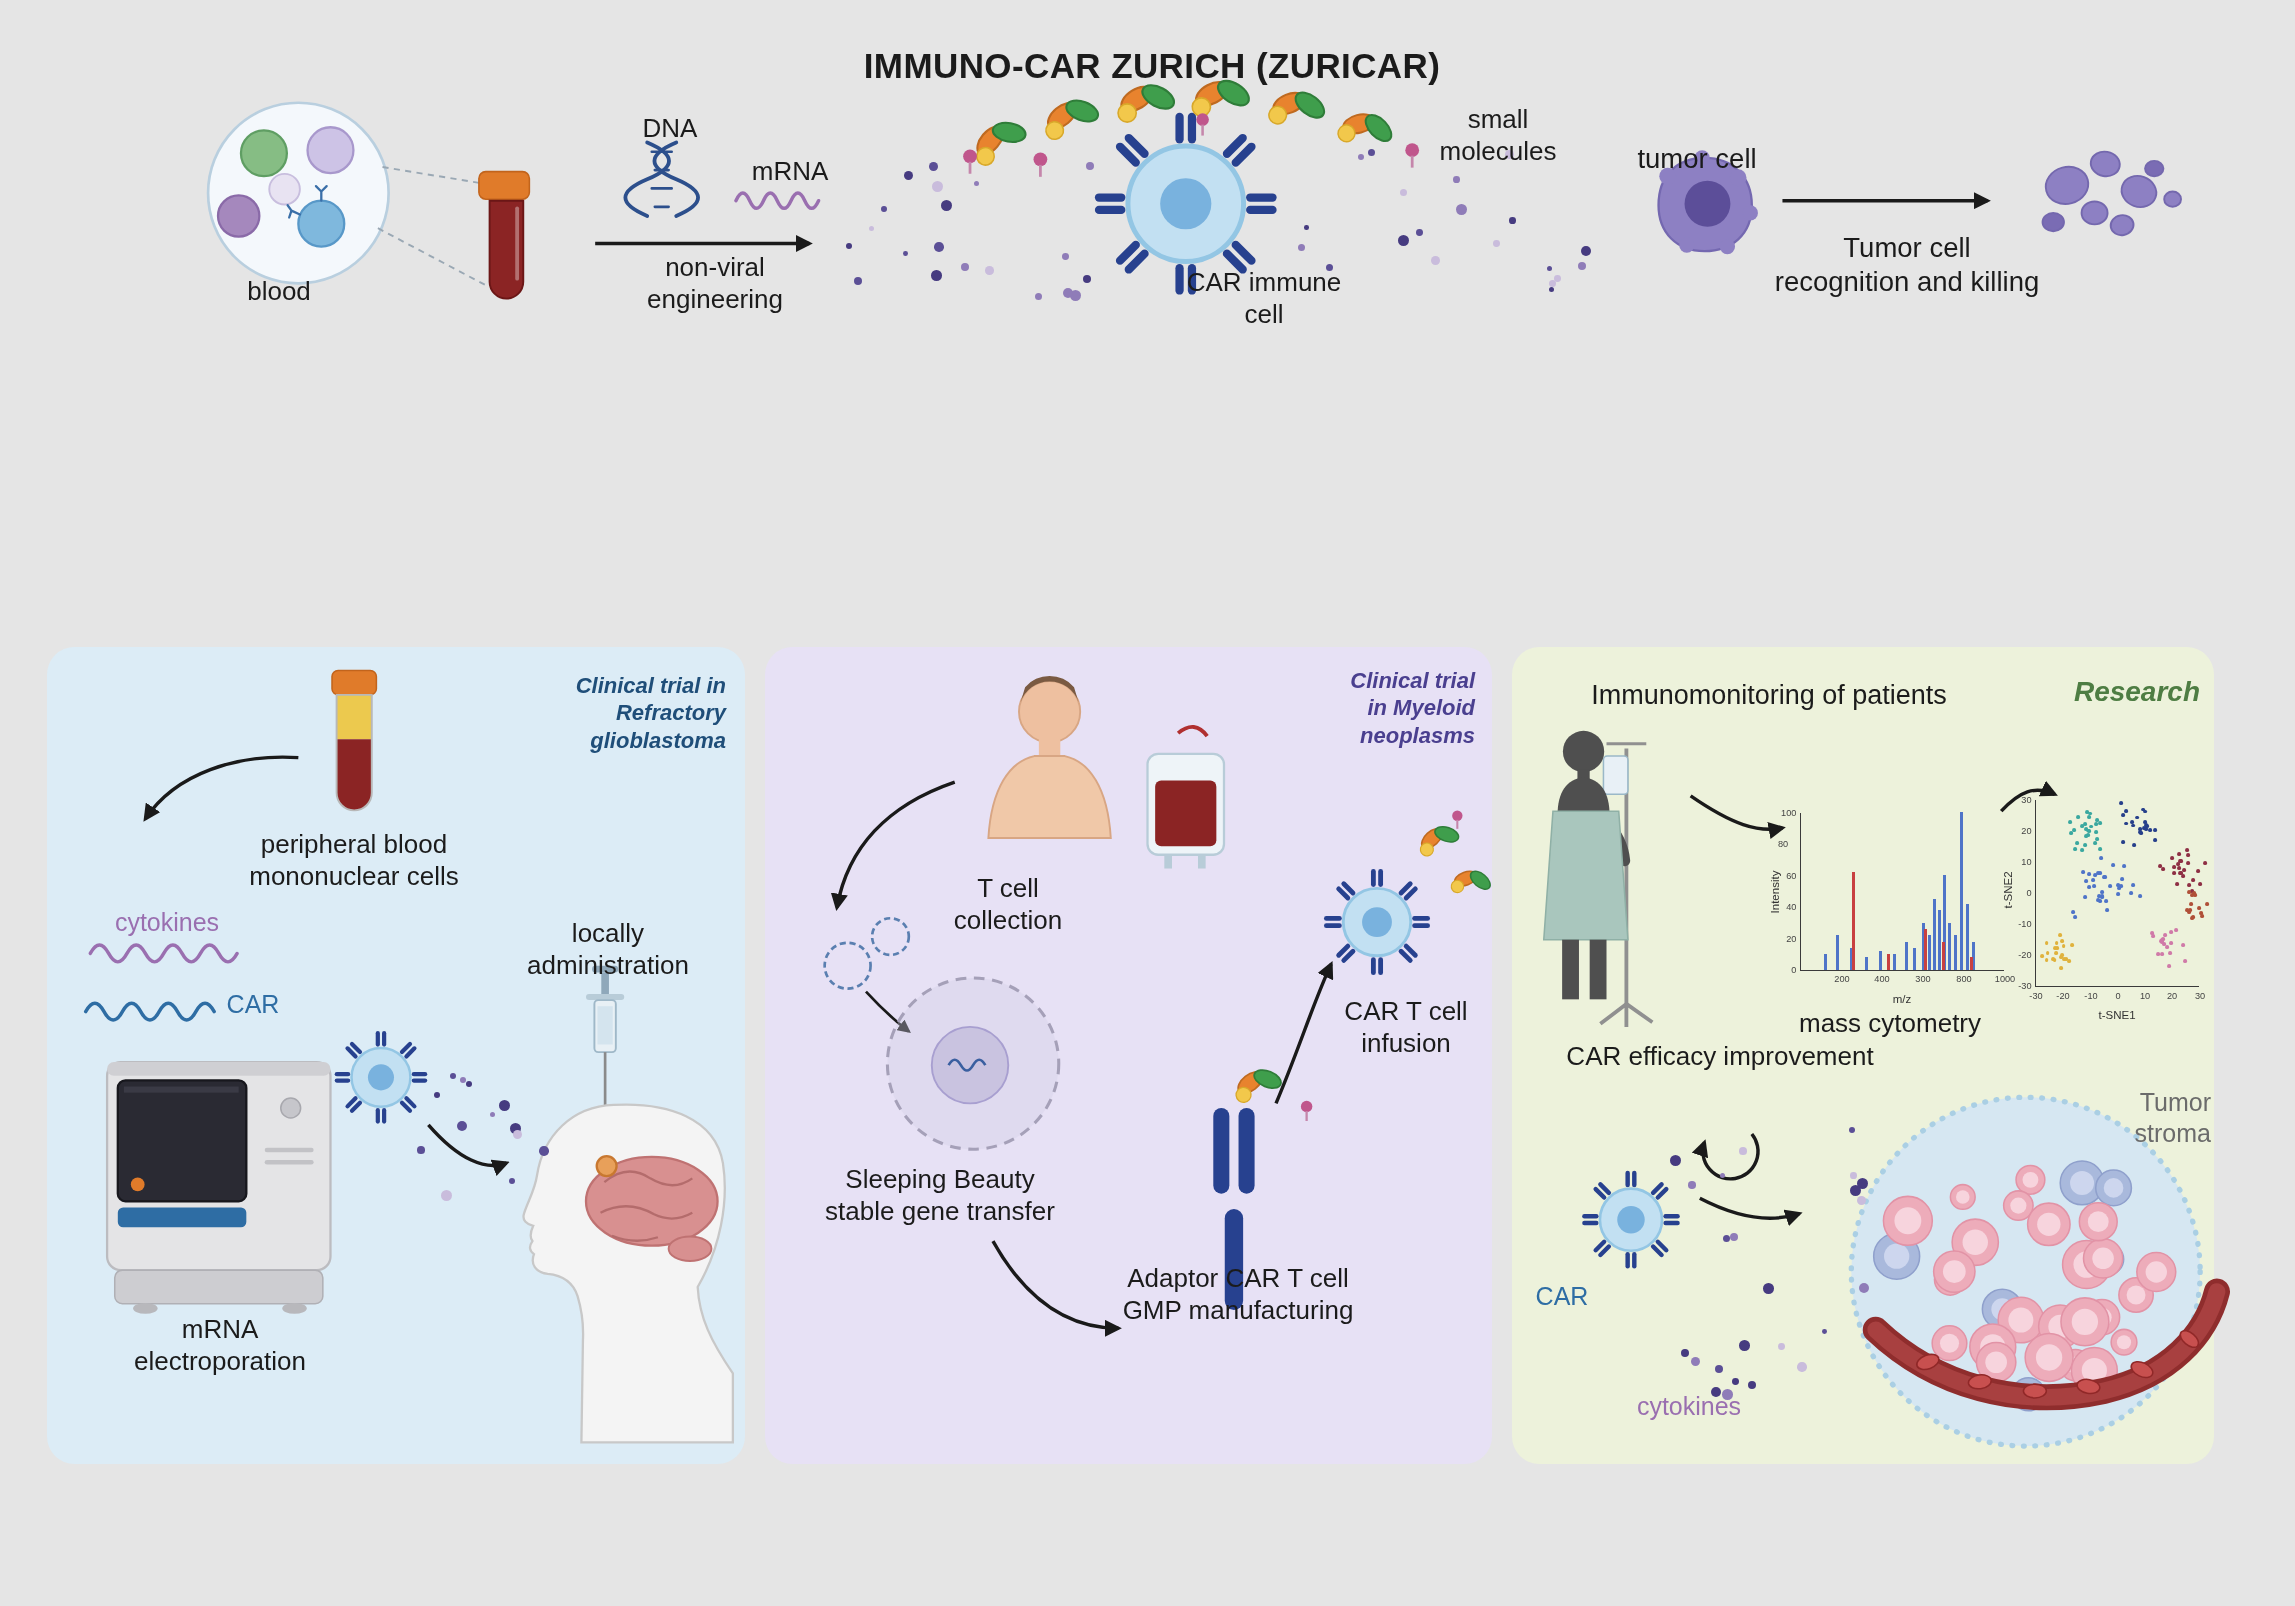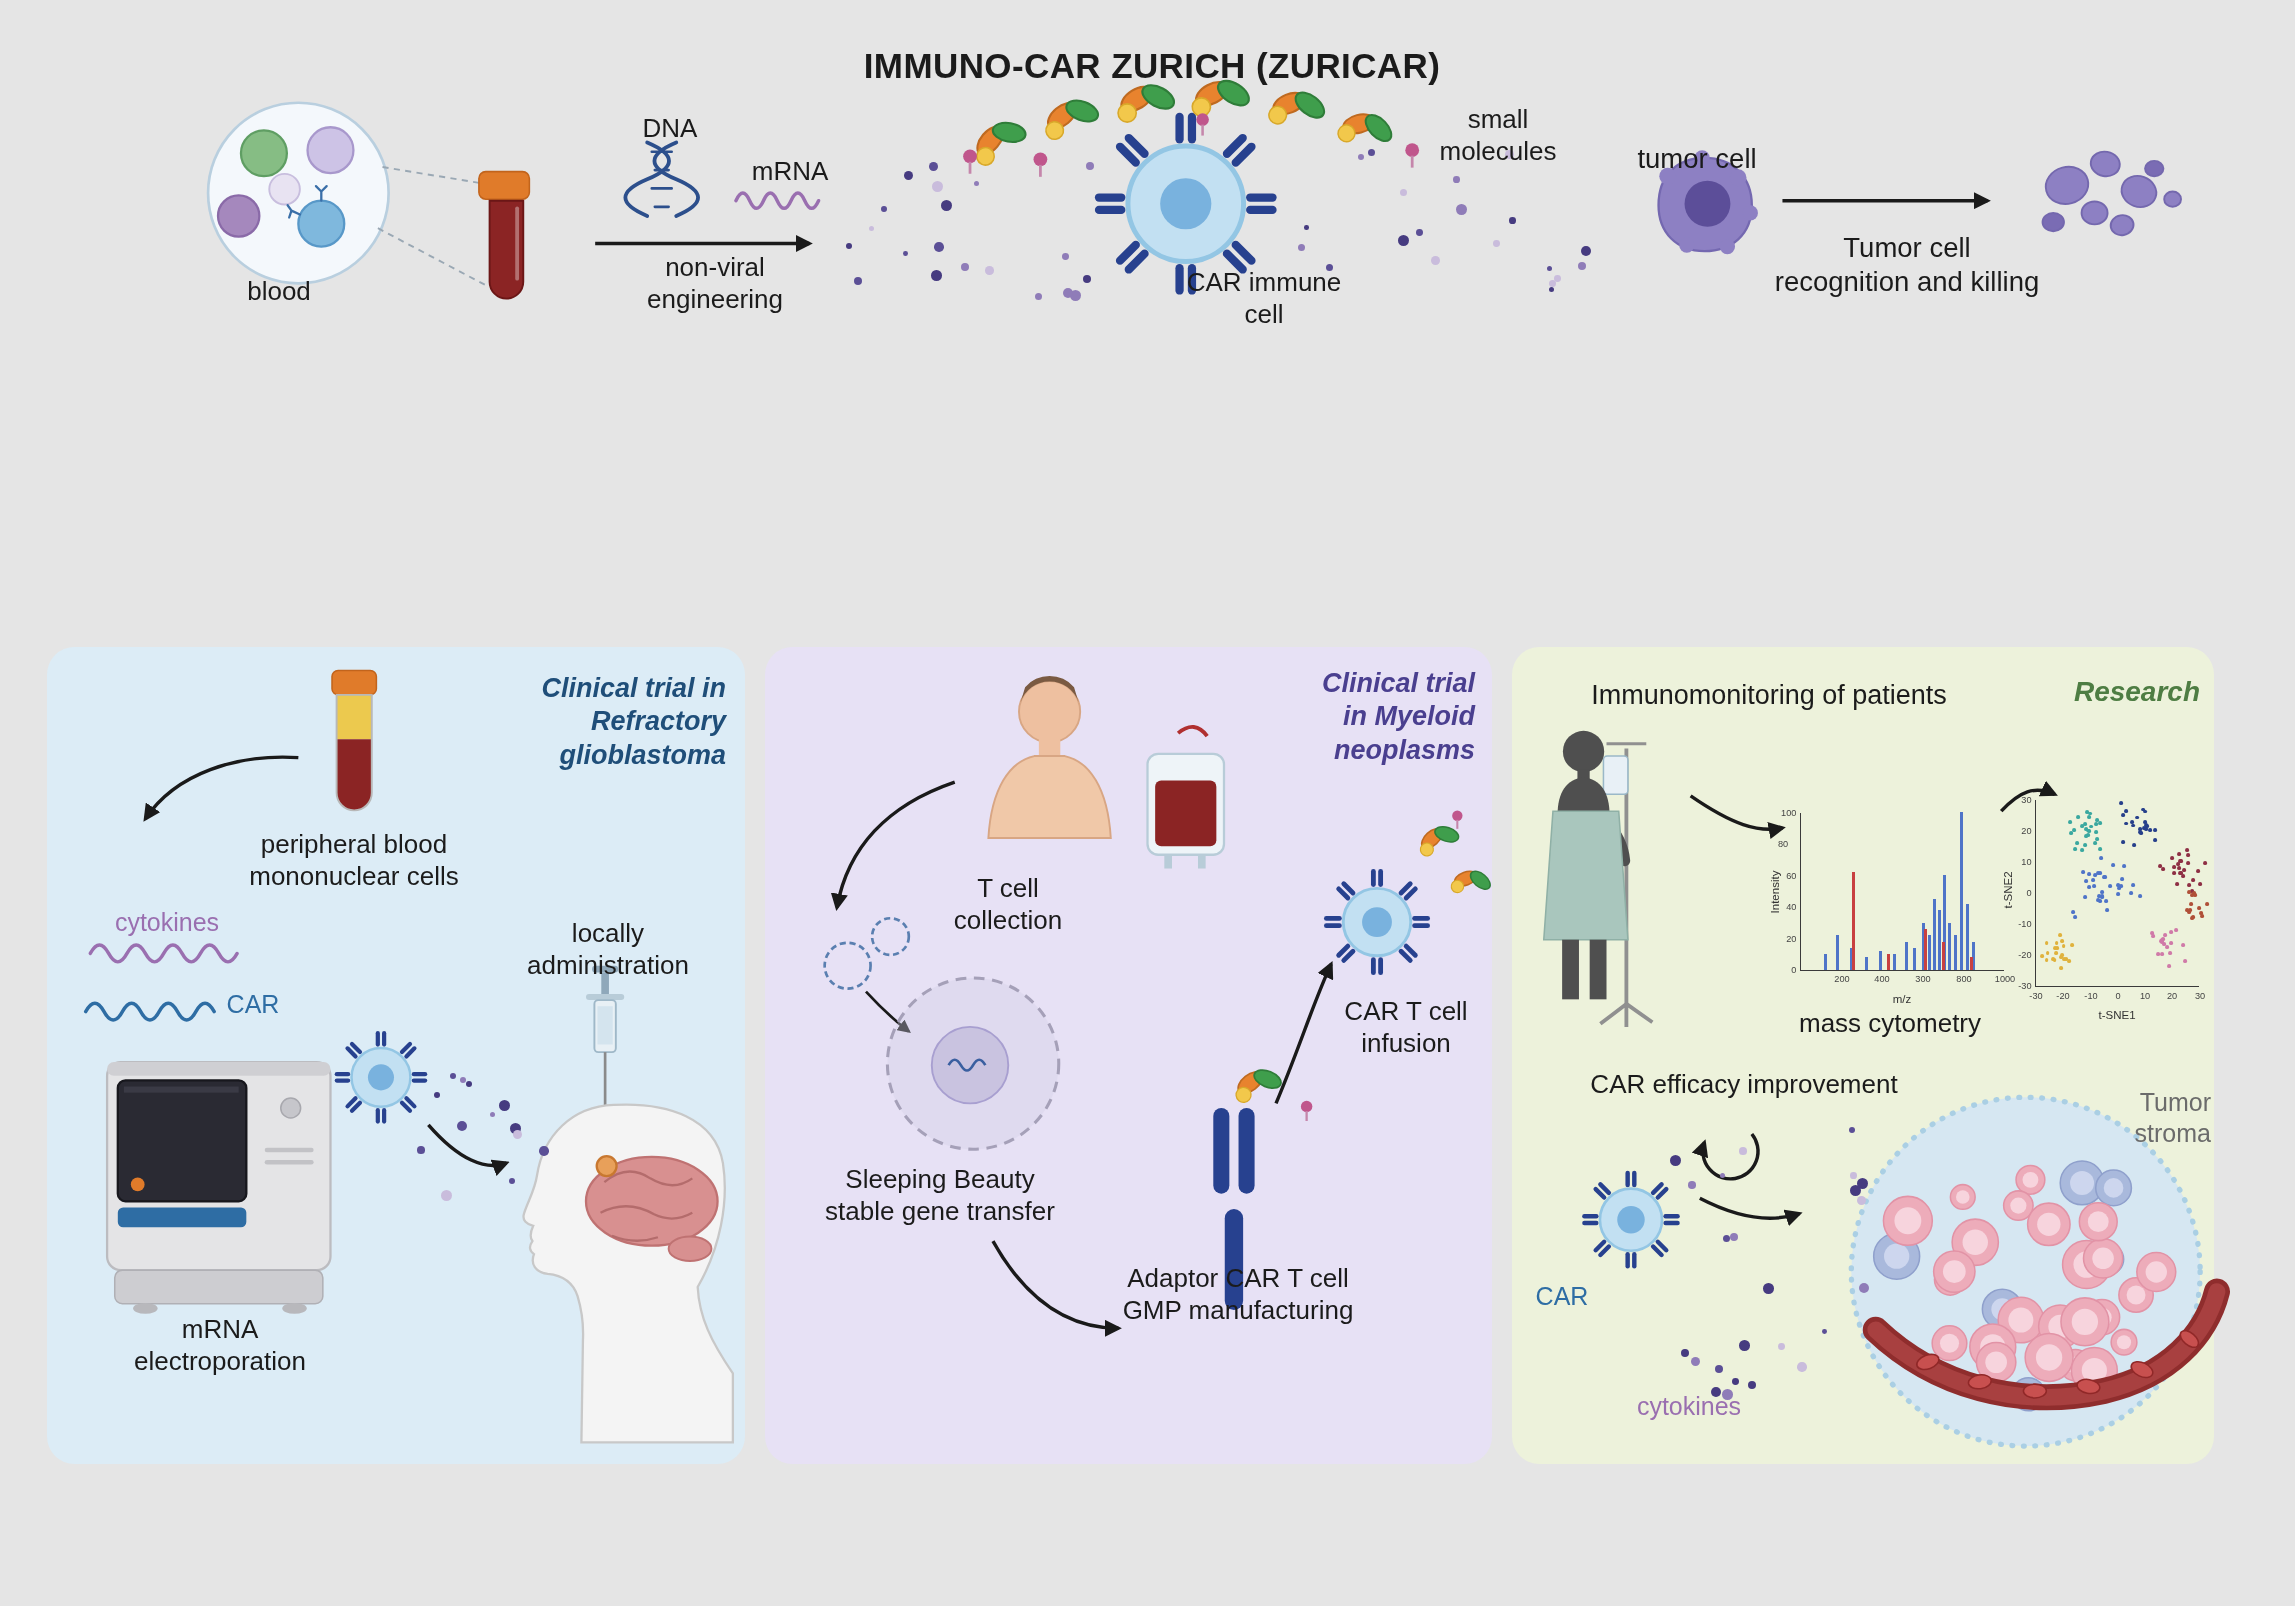--- a/index.html
+++ b/index.html
@@ -8,21 +8,21 @@
            font-family:"Liberation Sans", sans-serif; overflow:hidden; }
   .panel { position:absolute; top:647px; height:817px; border-radius:27.5px; z-index:0; }
   .panel-left  { left:47px;  width:698px; background:#dcecf6; }
   .panel-mid   { left:765px; width:727px; background:#e7e1f5; }
   .panel-right { left:1512px; width:702px; background:#edf2db; }
   .overlay { position:absolute; left:0; top:0; width:2295px; height:1607px; z-index:1; pointer-events:none; }
   .lbl { position:absolute; transform:translateX(-50%); text-align:center; white-space:pre-line;
          font-size:26px; line-height:1.24; color:#1b1b1b; z-index:3; }
   .lbl.ra { transform:none; text-align:right; }
   .figure-title { font-size:35px; font-weight:bold; letter-spacing:0.4px; }
-  .panel-title { font-weight:bold; font-style:italic; font-size:27px; }
+  .panel-title { font-weight:bold; font-style:italic; font-size:22px; }
   .t-blue  { color:#1f4e79; }
   .t-purp  { color:#4a3f8f; }
   .t-green { color:#4e7d43; font-size:28px; }
   .t-cyt   { color:#9a6fb0; font-size:25px; }
   .t-car   { color:#2e6da4; font-size:25px; }
   .t-gray  { color:#6b6b6b; font-size:25px; }
   .dot { position:absolute; border-radius:50%; z-index:2; }
   .chart { position:absolute; z-index:3; }
   .plot { position:absolute; left:0; top:0; border-left:1.5px solid #3a3a3a; border-bottom:1.5px solid #3a3a3a; }
   #ms-plot { width:204px; height:158px; }
@@ -409,21 +409,21 @@
   <div class="lbl" style="left:940px; top:1163px;">Sleeping Beauty
 stable gene transfer</div>
   <div class="lbl" style="left:1238px; top:1262px;">Adaptor CAR T cell
 GMP manufacturing</div>
   <div class="lbl" style="left:1406px; top:995px;">CAR T cell
 infusion</div>
 
   <div class="lbl" style="left:1769px; top:679px; font-size:27px;">Immunomonitoring of patients</div>
   <div class="lbl ra panel-title t-green" style="right:95px; top:675px;">Research</div>
   <div class="lbl" style="left:1890px; top:1007px;">mass cytometry</div>
-  <div class="lbl" style="left:1720px; top:1068px;margin-left:24px;">CAR efficacy improvement</div>
+  <div class="lbl" style="left:1720px; top:1040px;">CAR efficacy improvement</div>
   <div class="lbl ra t-gray" style="right:84px; top:1087px;">Tumor
 stroma</div>
   <div class="lbl t-car" style="left:1562px; top:1281px;">CAR</div>
   <div class="lbl t-cyt" style="left:1689px; top:1391px;">cytokines</div>
 
   <div class="chart" id="ms-chart" style="left:1800px; top:813px; width:204px; height:158px;">
     <div class="plot" id="ms-plot">
         <div class="bar" style="left: 23px; height: 15.8px; background: rgb(79, 116, 200);"></div>
         <div class="bar" style="left: 35px; height: 35px; background: rgb(79, 116, 200);"></div>
         <div class="bar" style="left: 49px; height: 22px; background: rgb(79, 116, 200);"></div>

